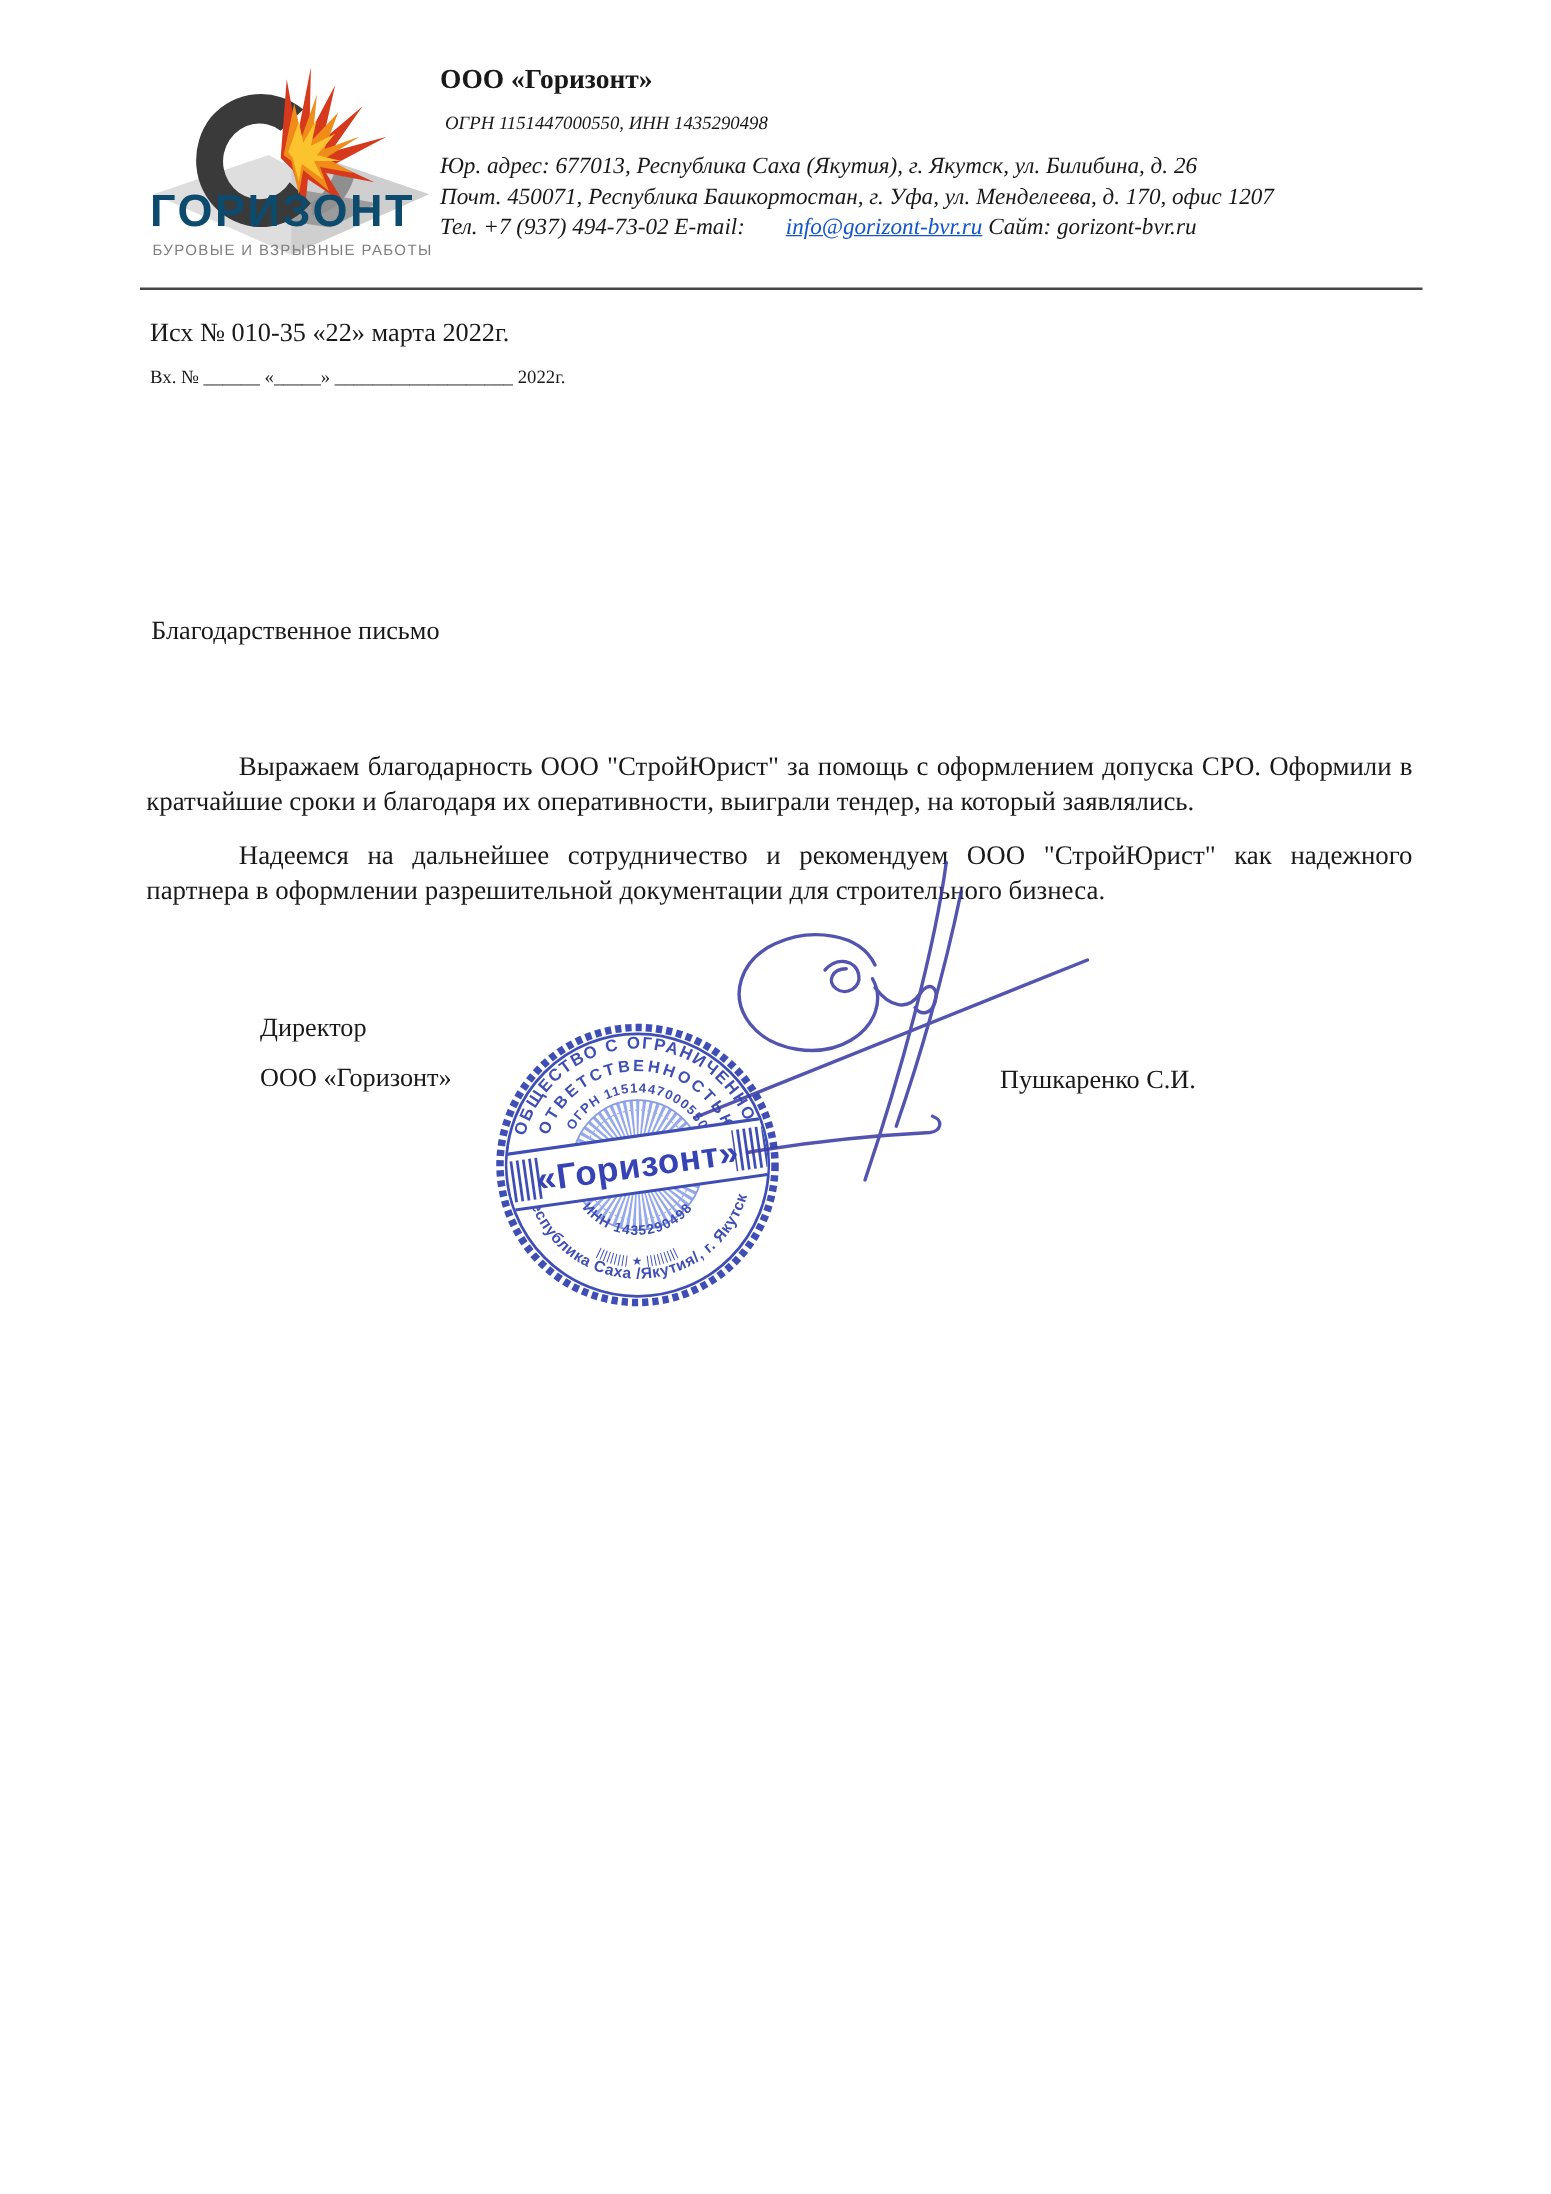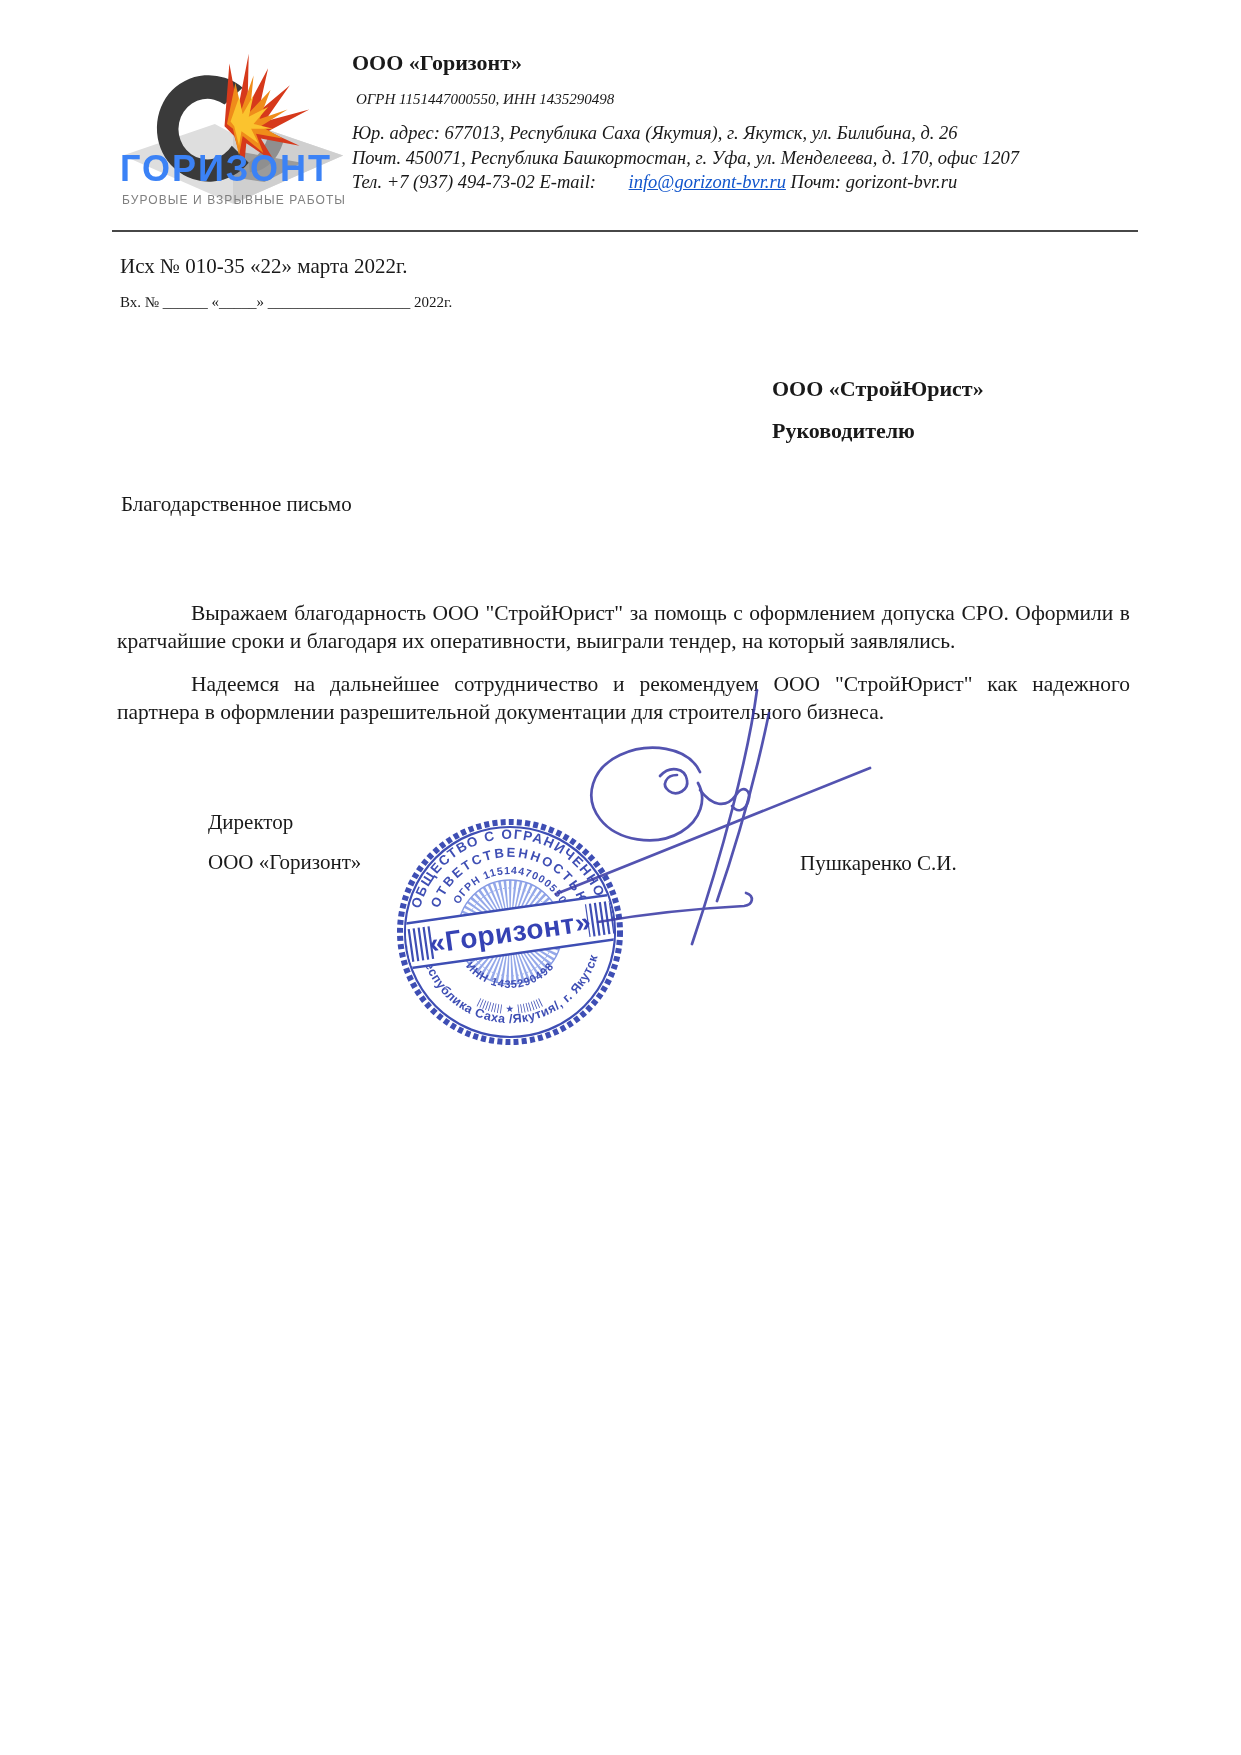--- a/index.html
+++ b/index.html
@@ -12,21 +12,21 @@
     color:#191919;
     overflow:hidden;
   }
   .abs{position:absolute;}
 
   
   .logo-wrap{left:118px;top:40px;width:230px;height:180px;}
   .logo-name{
     left:120px;top:148px;width:230px;
     font-family:"Liberation Sans",sans-serif;
-    font-size:36px;font-weight:bold;color:#3b82f6;
+    font-size:36px;font-weight:bold;color:#0c4a6e;
     letter-spacing:2px;white-space:nowrap;
   }
   .logo-tagline{
     left:122px;top:193px;width:230px;
     font-family:"Liberation Sans",sans-serif;
     font-size:12px;color:#7f7f7f;letter-spacing:1.1px;white-space:nowrap;
   }
   .hdr{left:352px;top:50px;width:720px;}
   .hdr-company{font-size:22px;font-weight:bold;margin:0 0 15px 0;}
   .hdr-reg{font-size:15px;margin:0 0 13px 4px;font-style:italic;}
@@ -86,32 +86,28 @@
     </g>
   </svg>
   <div class="abs logo-name">ГОРИЗОНТ</div>
   <div class="abs logo-tagline">БУРОВЫЕ И ВЗРЫВНЫЕ РАБОТЫ</div>
 
   <div class="abs hdr">
     <p class="hdr-company">ООО «Горизонт»</p>
     <p class="hdr-reg">ОГРН 1151447000550, ИНН 1435290498</p>
     <p class="hdr-it">Юр. адрес: 677013, Республика Саха (Якутия), г. Якутск, ул. Билибина, д. 26</p>
     <p class="hdr-it">Почт. 450071, Республика Башкортостан, г. Уфа, ул. Менделеева, д. 170, офис 1207</p>
-    <p class="hdr-it"><span>Тел. +7 (937) 494-73-02 E-mail: </span><a class="hdr-link" href="#">info@gorizont-bvr.ru</a><span>  Почт: gorizont-bvr.ru</span></p>
+    <p class="hdr-it"><span>Тел. +7 (937) 494-73-02 E-mail: </span><a class="hdr-link" href="#">info@gorizont-bvr.ru</a><span>  Сайт: gorizont-bvr.ru</span></p>
   </div>
 
   <div class="abs divider"></div>
 
   <div class="abs ref-out">Исх № 010-35 «22» марта 2022г.</div>
   <div class="abs ref-in">Вх. № ______ «_____» ___________________ 2022г.</div>
 
-  <div class="abs recipient">
-    <div>ООО «СтройЮрист»</div>
-    <div>Руководителю</div>
-  </div>
 
   <div class="abs subject">Благодарственное письмо</div>
 
   <div class="abs body-p body-p1">Выражаем благодарность ООО "СтройЮрист" за помощь с оформлением допуска СРО. Оформили в кратчайшие сроки и благодаря их оперативности, выиграли тендер, на который заявлялись.</div>
   <div class="abs body-p body-p2">Надеемся на дальнейшее сотрудничество и рекомендуем ООО "СтройЮрист" как надежного партнера в оформлении разрешительной документации для строительного бизнеса.</div>
 
   <div class="abs sig-position">Директор</div>
   <div class="abs sig-company">ООО «Горизонт»</div>
   <div class="abs sig-name">Пушкаренко С.И.</div>
 

